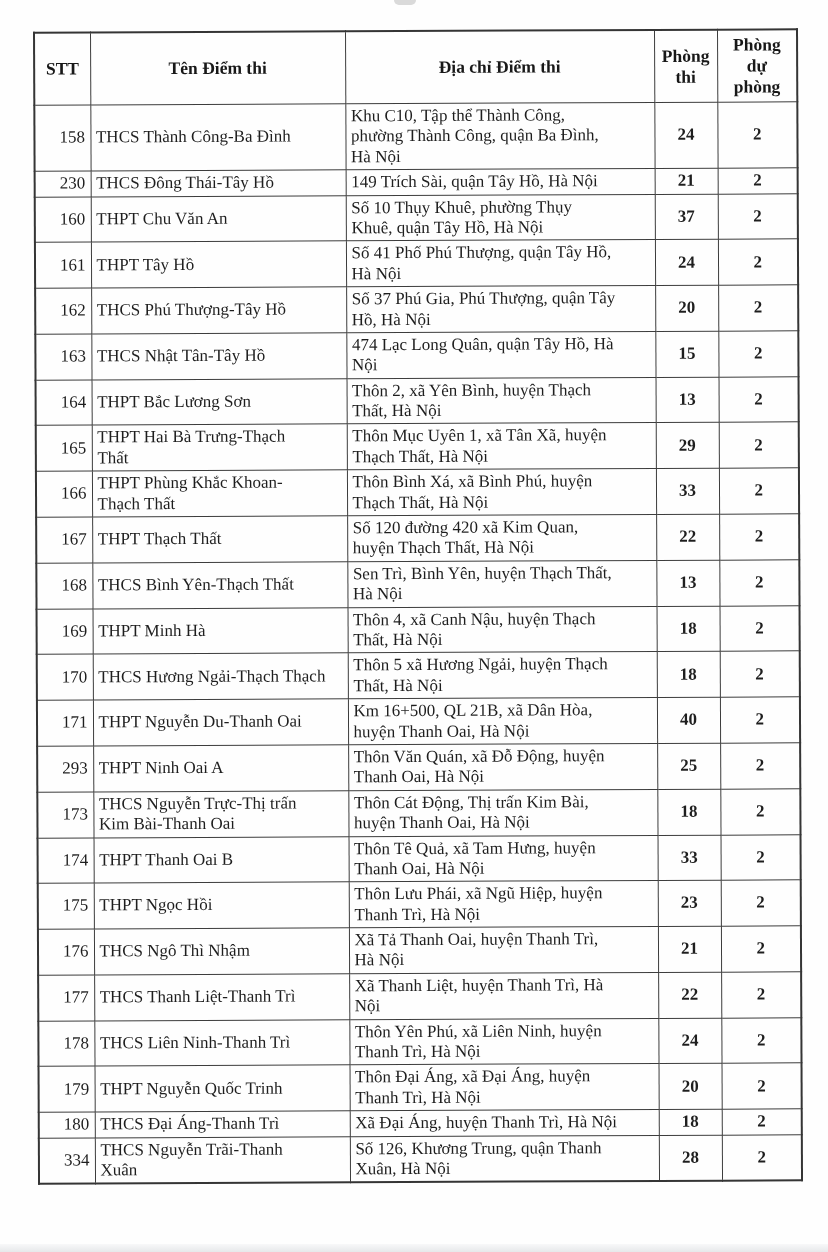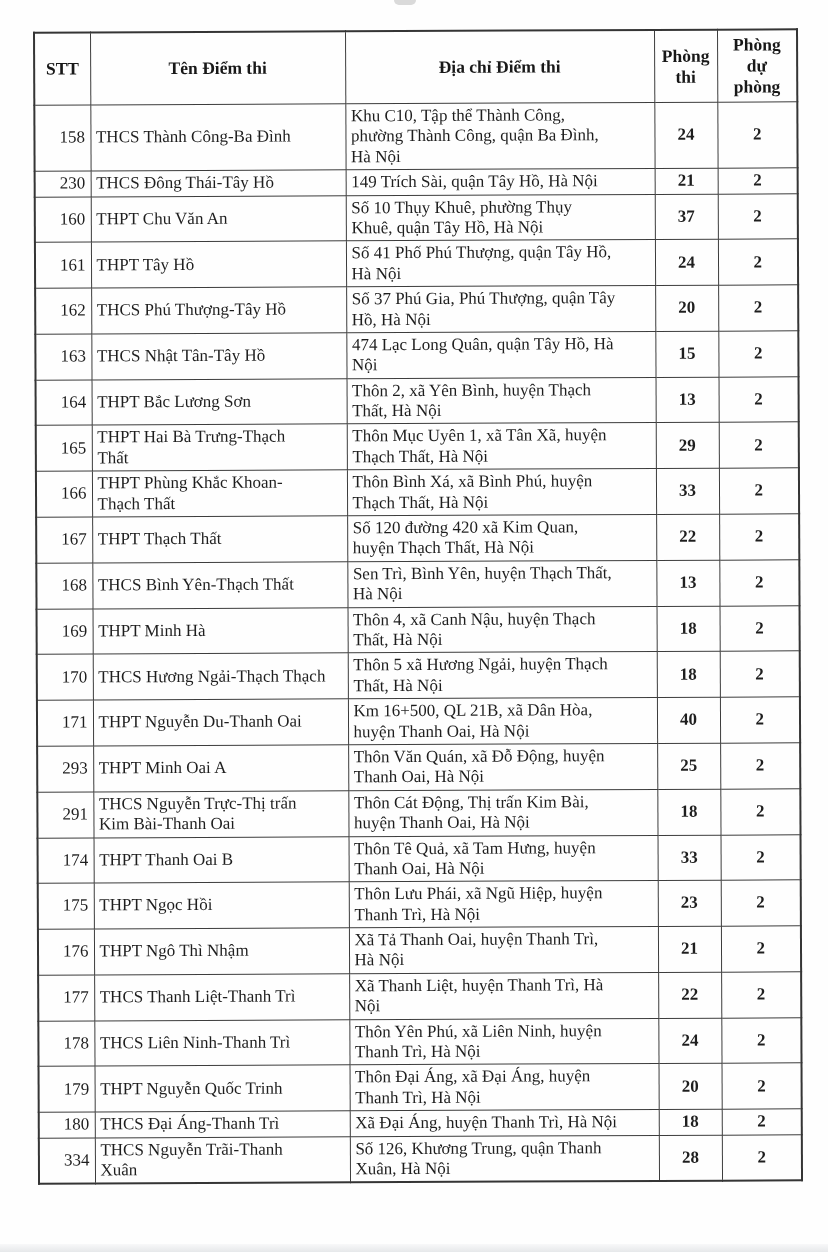--- a/index.html
+++ b/index.html
@@ -234,29 +234,29 @@
     <td class="c-stt">171</td>
     <td class="c-name">THPT Nguyễn Du-Thanh Oai</td>
     <td class="c-addr">Km 16+500, QL 21B, xã Dân Hòa,
 huyện Thanh Oai, Hà Nội</td>
     <td class="c-rooms">40</td>
     <td class="c-backup">2</td>
   </tr>
 
   <tr>
     <td class="c-stt">293</td>
-    <td class="c-name">THPT Minh Oai A</td>
+    <td class="c-name">THPT Ninh Oai A</td>
     <td class="c-addr">Thôn Văn Quán, xã Đỗ Động, huyện
 Thanh Oai, Hà Nội</td>
     <td class="c-rooms">25</td>
     <td class="c-backup">2</td>
   </tr>
 
   <tr>
-    <td class="c-stt">291</td>
+    <td class="c-stt">173</td>
     <td class="c-name">THCS Nguyễn Trực-Thị trấn
 Kim Bài-Thanh Oai</td>
     <td class="c-addr">Thôn Cát Động, Thị trấn Kim Bài,
 huyện Thanh Oai, Hà Nội</td>
     <td class="c-rooms">18</td>
     <td class="c-backup">2</td>
   </tr>
 
   <tr>
     <td class="c-stt">174</td>
@@ -271,21 +271,21 @@
     <td class="c-stt">175</td>
     <td class="c-name">THPT Ngọc Hồi</td>
     <td class="c-addr">Thôn Lưu Phái, xã Ngũ Hiệp, huyện
 Thanh Trì, Hà Nội</td>
     <td class="c-rooms">23</td>
     <td class="c-backup">2</td>
   </tr>
 
   <tr>
     <td class="c-stt">176</td>
-    <td class="c-name">THPT Ngô Thì Nhậm</td>
+    <td class="c-name">THCS Ngô Thì Nhậm</td>
     <td class="c-addr">Xã Tả Thanh Oai, huyện Thanh Trì,
 Hà Nội</td>
     <td class="c-rooms">21</td>
     <td class="c-backup">2</td>
   </tr>
 
   <tr>
     <td class="c-stt">177</td>
     <td class="c-name">THCS Thanh Liệt-Thanh Trì</td>
     <td class="c-addr">Xã Thanh Liệt, huyện Thanh Trì, Hà

